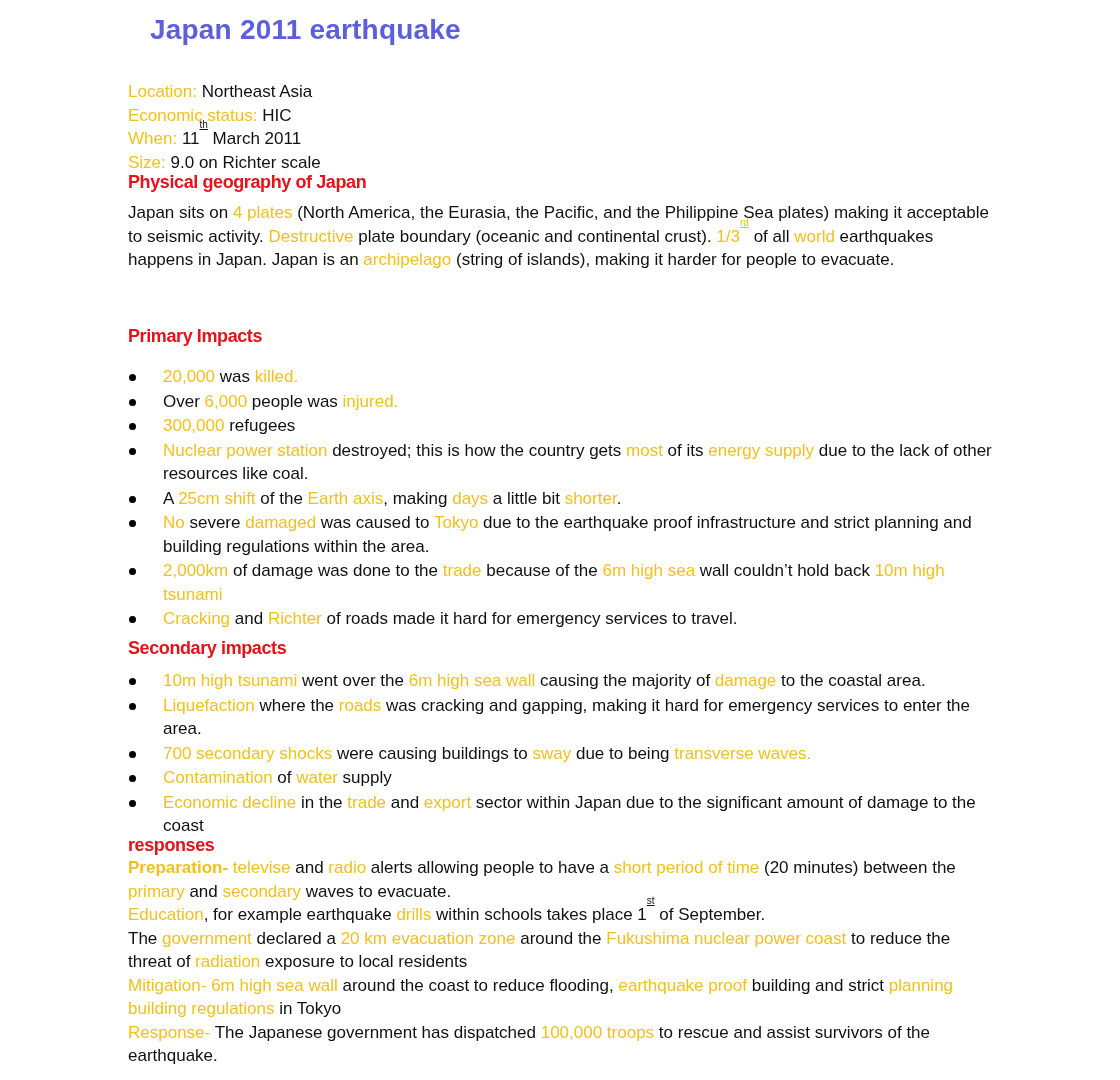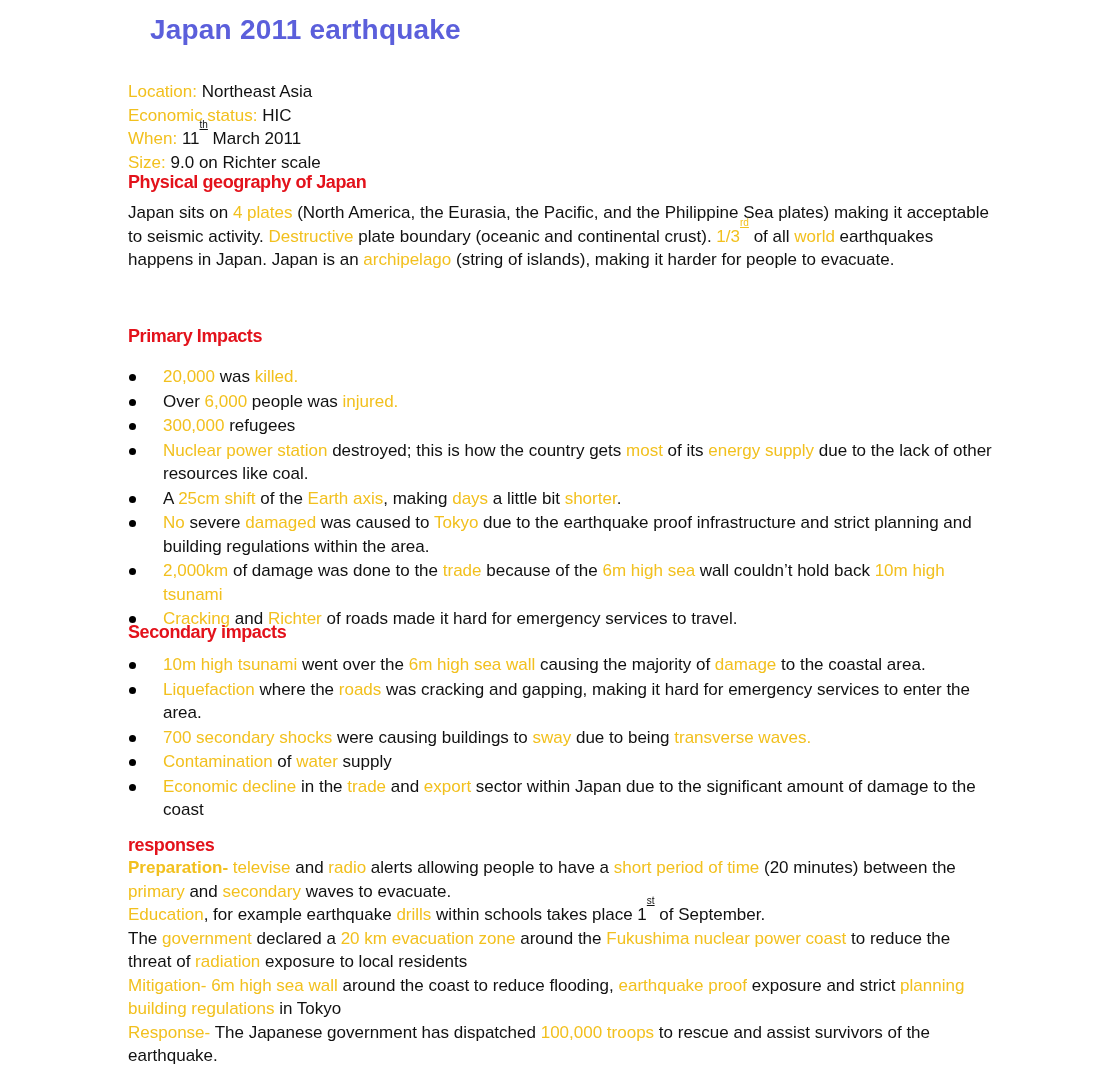--- a/index.html
+++ b/index.html
@@ -46,34 +46,34 @@
         <li><span>Over </span><span class="hl">6,000</span><span> people was </span><span class="hl">injured.</span></li>
         <li><span class="hl">300,000</span><span> refugees</span></li>
         <li><span class="hl">Nuclear power station</span><span> destroyed; this is how the country gets </span><span class="hl">most</span><span> of its </span><span class="hl">energy supply</span><span> due to the lack of other resources like coal.</span></li>
         <li><span>A </span><span class="hl">25cm shift</span><span> of the </span><span class="hl">Earth axis</span><span>, making </span><span class="hl">days</span><span> a little bit </span><span class="hl">shorter</span><span>.</span></li>
         <li><span class="hl">No</span><span> severe </span><span class="hl">damaged</span><span> was caused to </span><span class="hl">Tokyo</span><span> due to the earthquake proof infrastructure and strict planning and building regulations within the area.</span></li>
         <li><span class="hl"> 2,000km</span><span> of damage was done to the </span><span class="hl">trade</span><span> because of the </span><span class="hl">6m high sea</span><span> wall couldn’t hold back </span><span class="hl">10m high tsunami</span></li>
         <li><span class="hl">Cracking</span><span> and </span><span class="hl">Richter</span><span> of roads made it hard for emergency services to travel.</span></li>
       </ul>
   </div>
 
-  <div class="sec" style="top:622px">
+  <div class="sec" style="top:638px">
     <div class="h2">Secondary impacts</div>
     <ul class="bul" style="margin-top:10px">
         <li><span class="hl">10m high tsunami</span><span> went over the </span><span class="hl">6m high sea wall</span><span> causing the majority of </span><span class="hl">damage</span><span> to the coastal area.</span></li>
         <li><span class="hl">Liquefaction</span><span> where the </span><span class="hl">roads</span><span> was cracking and gapping, making it hard for emergency services to enter the area.</span></li>
         <li><span class="hl">700 secondary shocks</span><span> were causing buildings to </span><span class="hl">sway</span><span> due to being </span><span class="hl">transverse waves.</span></li>
         <li><span class="hl">Contamination</span><span> of </span><span class="hl">water</span><span> supply</span></li>
         <li><span class="hl">Economic decline</span><span> in the </span><span class="hl">trade</span><span> and </span><span class="hl">export</span><span> sector within Japan due to the significant amount of damage to the coast</span></li>
       </ul>
   </div>
 
   <div class="sec" style="top:835px">
     <div class="h2">responses</div>
     <div>
         <div class="para"><span class="hl" style="font-weight: bold;">Preparation-</span><span class="hl"> televise</span><span> and </span><span class="hl">radio</span><span> alerts allowing people to have a </span><span class="hl">short period of time</span><span> (20 minutes) between the </span><span class="hl">primary</span><span> and </span><span class="hl">secondary</span><span> waves to evacuate.</span></div>
         <div class="para"><span class="hl">Education</span><span>, for example earthquake </span><span class="hl">drills</span><span> within schools takes place 1</span><span></span><sup>st</sup><span> of September.</span></div>
         <div class="para"><span> The </span><span class="hl">government</span><span> declared a </span><span class="hl">20 km evacuation zone</span><span> around the </span><span class="hl">Fukushima nuclear power coast</span><span> to reduce the threat of </span><span class="hl">radiation</span><span> exposure to local residents</span></div>
-        <div class="para"><span class="hl" style="font-weight: normal; text-align: center;">Mitigation-</span><span class="hl"> 6m high sea wall</span><span> around the coast to reduce flooding, </span><span class="hl">earthquake proof</span><span> exposure and strict </span><span class="hl">planning building regulations</span><span> in Tokyo</span></div>
+        <div class="para"><span class="hl" style="font-weight: normal; text-align: center;">Mitigation-</span><span class="hl"> 6m high sea wall</span><span> around the coast to reduce flooding, </span><span class="hl">earthquake proof</span><span> building and strict </span><span class="hl">planning building regulations</span><span> in Tokyo</span></div>
         <div class="para"><span class="hl" style="font-weight: normal;">Response-</span><span> The Japanese government has dispatched </span><span class="hl">100,000 troops</span><span> to rescue and assist survivors of the earthquake.</span></div>
       </div>
   </div>
 </div>
 
 </body></html>

